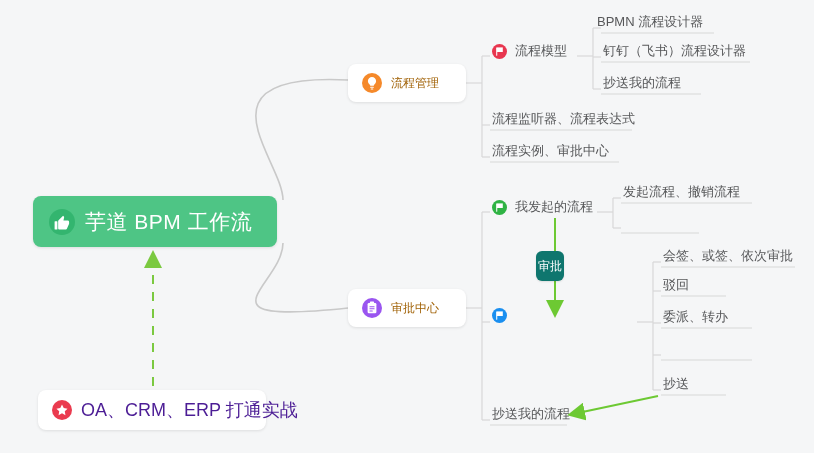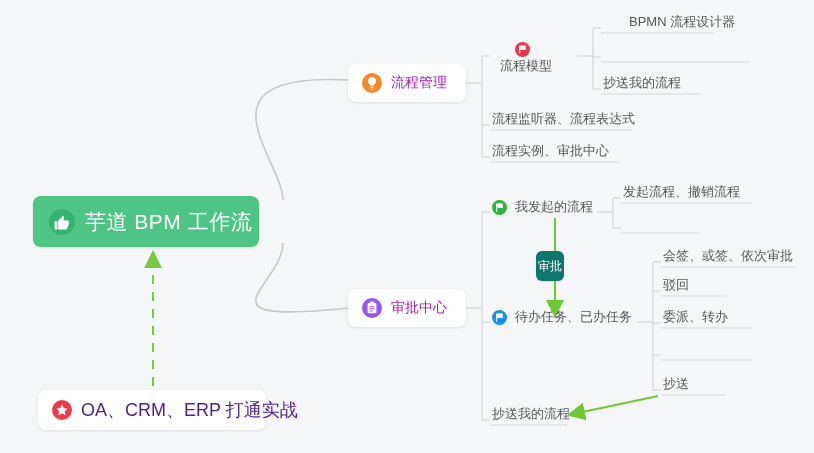--- a/index.html
+++ b/index.html
@@ -20,21 +20,21 @@
     left: 0; top: 0;
     width: 814px; height: 453px;
     pointer-events: none;
   }
 
   
   .root-node {
     position: absolute;
     left: 33px;
     top: 196px;
-    width: 226px;
+    width: 244px;
     height: 51px;
     background: #4ec585;
     border-radius: 8px;
     box-shadow: 0 1px 3px rgba(0,0,0,0.10);
     display: flex;
     align-items: center;
     box-sizing: border-box;
     padding-left: 16px;
   }
   .root-label {
@@ -52,22 +52,22 @@
     border-radius: 8px;
     box-shadow: 0 1px 3px rgba(0,0,0,0.10);
     display: flex;
     align-items: center;
     box-sizing: border-box;
     padding: 0 14px;
     height: 38px;
     white-space: nowrap;
   }
   .card-label {
-    font-size: 14px;
-    color: #a21caf;
+    font-size: 12px;
+    color: #a16207;
     margin-left: 9px;
   }
   #node-process-mgmt { left: 348px; top: 64px; width: 118px; }
   #node-approval-center { left: 348px; top: 289px; width: 118px; }
   #node-integration {
     left: 38px; top: 390px; width: 228px; height: 40px;
   }
   #node-integration .card-label { font-size: 18px; color: #4c1d95; }
 
   
@@ -202,39 +202,42 @@
     <span class="ic ic-md" style="background:#f5892a;">
       <svg width="20" height="20" viewBox="0 0 20 20">
         <path d="M10 4.1c-2.3 0-4.1 1.8-4.1 4 0 1.5.8 2.55 1.7 3.35.35.3.55.62.55 1.05v.35h3.7v-.35c0-.43.2-.75.55-1.05.9-.8 1.7-1.85 1.7-3.35 0-2.2-1.8-4-4.1-4z" fill="#ffffff"></path>
         <rect x="8.15" y="13.7" width="3.7" height="1.15" rx="0.55" fill="#ffffff"></rect>
         <rect x="8.7" y="15.4" width="2.6" height="1.1" rx="0.55" fill="#ffffff"></rect>
       </svg>
     </span>
     <span class="card-label">流程管理</span>
   </div>
 
-  <div class="leaf icon-leaf" style="left:486px; top:42px;flex-direction:column;">
+  <div class="leaf icon-leaf" style="left:486px; top:42px;">
     <span class="ic ic-sm" style="background:#e8364f;">
       <svg width="15" height="15" viewBox="0 0 15 15">
         <path d="M4.7 3.4h6.1v4.6H4.7z" fill="#ffffff"></path>
         <rect x="4.2" y="3.4" width="1.05" height="8.3" rx="0.5" fill="#ffffff"></rect>
       </svg>
     </span>
     <span class="leaf-text">流程模型</span>
   </div>
 
   <div class="leaf" style="left:486px; top:110px;">
     <span class="leaf-text">流程监听器、流程表达式</span>
   </div>
   <div class="leaf" style="left:486px; top:142px;">
     <span class="leaf-text">流程实例、审批中心</span>
   </div>
 
-  <div class="leaf" style="left:623px; top:13px;">
+  <div class="leaf" style="left:591px; top:13px;">
     <span class="leaf-text">BPMN 流程设计器</span>
+  </div>
+  <div class="leaf" style="left:597px; top:42px;">
+    <span class="leaf-text">钉钉（飞书）流程设计器</span>
   </div>
   <div class="leaf" style="left:597px; top:74px;">
     <span class="leaf-text">抄送我的流程</span>
   </div>
 
   <div class="card-node" id="node-approval-center">
     <span class="ic ic-md" style="background:#9a55f0;">
       <svg width="20" height="20" viewBox="0 0 20 20">
         <rect x="5.6" y="5" width="8.8" height="10.2" rx="1.3" fill="#ffffff"></rect>
         <rect x="7.9" y="3.5" width="4.2" height="2.3" rx="0.8" fill="#ffffff"></rect>
@@ -259,21 +262,20 @@
     <span class="leaf-text">发起流程、撤销流程</span>
   </div>
 
   <div class="leaf icon-leaf" style="left:486px; top:308px;">
     <span class="ic ic-sm" style="background:#1a8ff0;">
       <svg width="15" height="15" viewBox="0 0 15 15">
         <path d="M4.7 3.4h6.1v4.6H4.7z" fill="#ffffff"></path>
         <rect x="4.2" y="3.4" width="1.05" height="8.3" rx="0.5" fill="#ffffff"></rect>
       </svg>
     </span>
-    <span class="leaf-text">待办任务、已办任务</span>
   </div>
 
   <div class="leaf" style="left:657px; top:247px;">
     <span class="leaf-text">会签、或签、依次审批</span>
   </div>
   <div class="leaf" style="left:657px; top:276px;">
     <span class="leaf-text">驳回</span>
   </div>
   <div class="leaf" style="left:657px; top:308px;">
     <span class="leaf-text">委派、转办</span>

